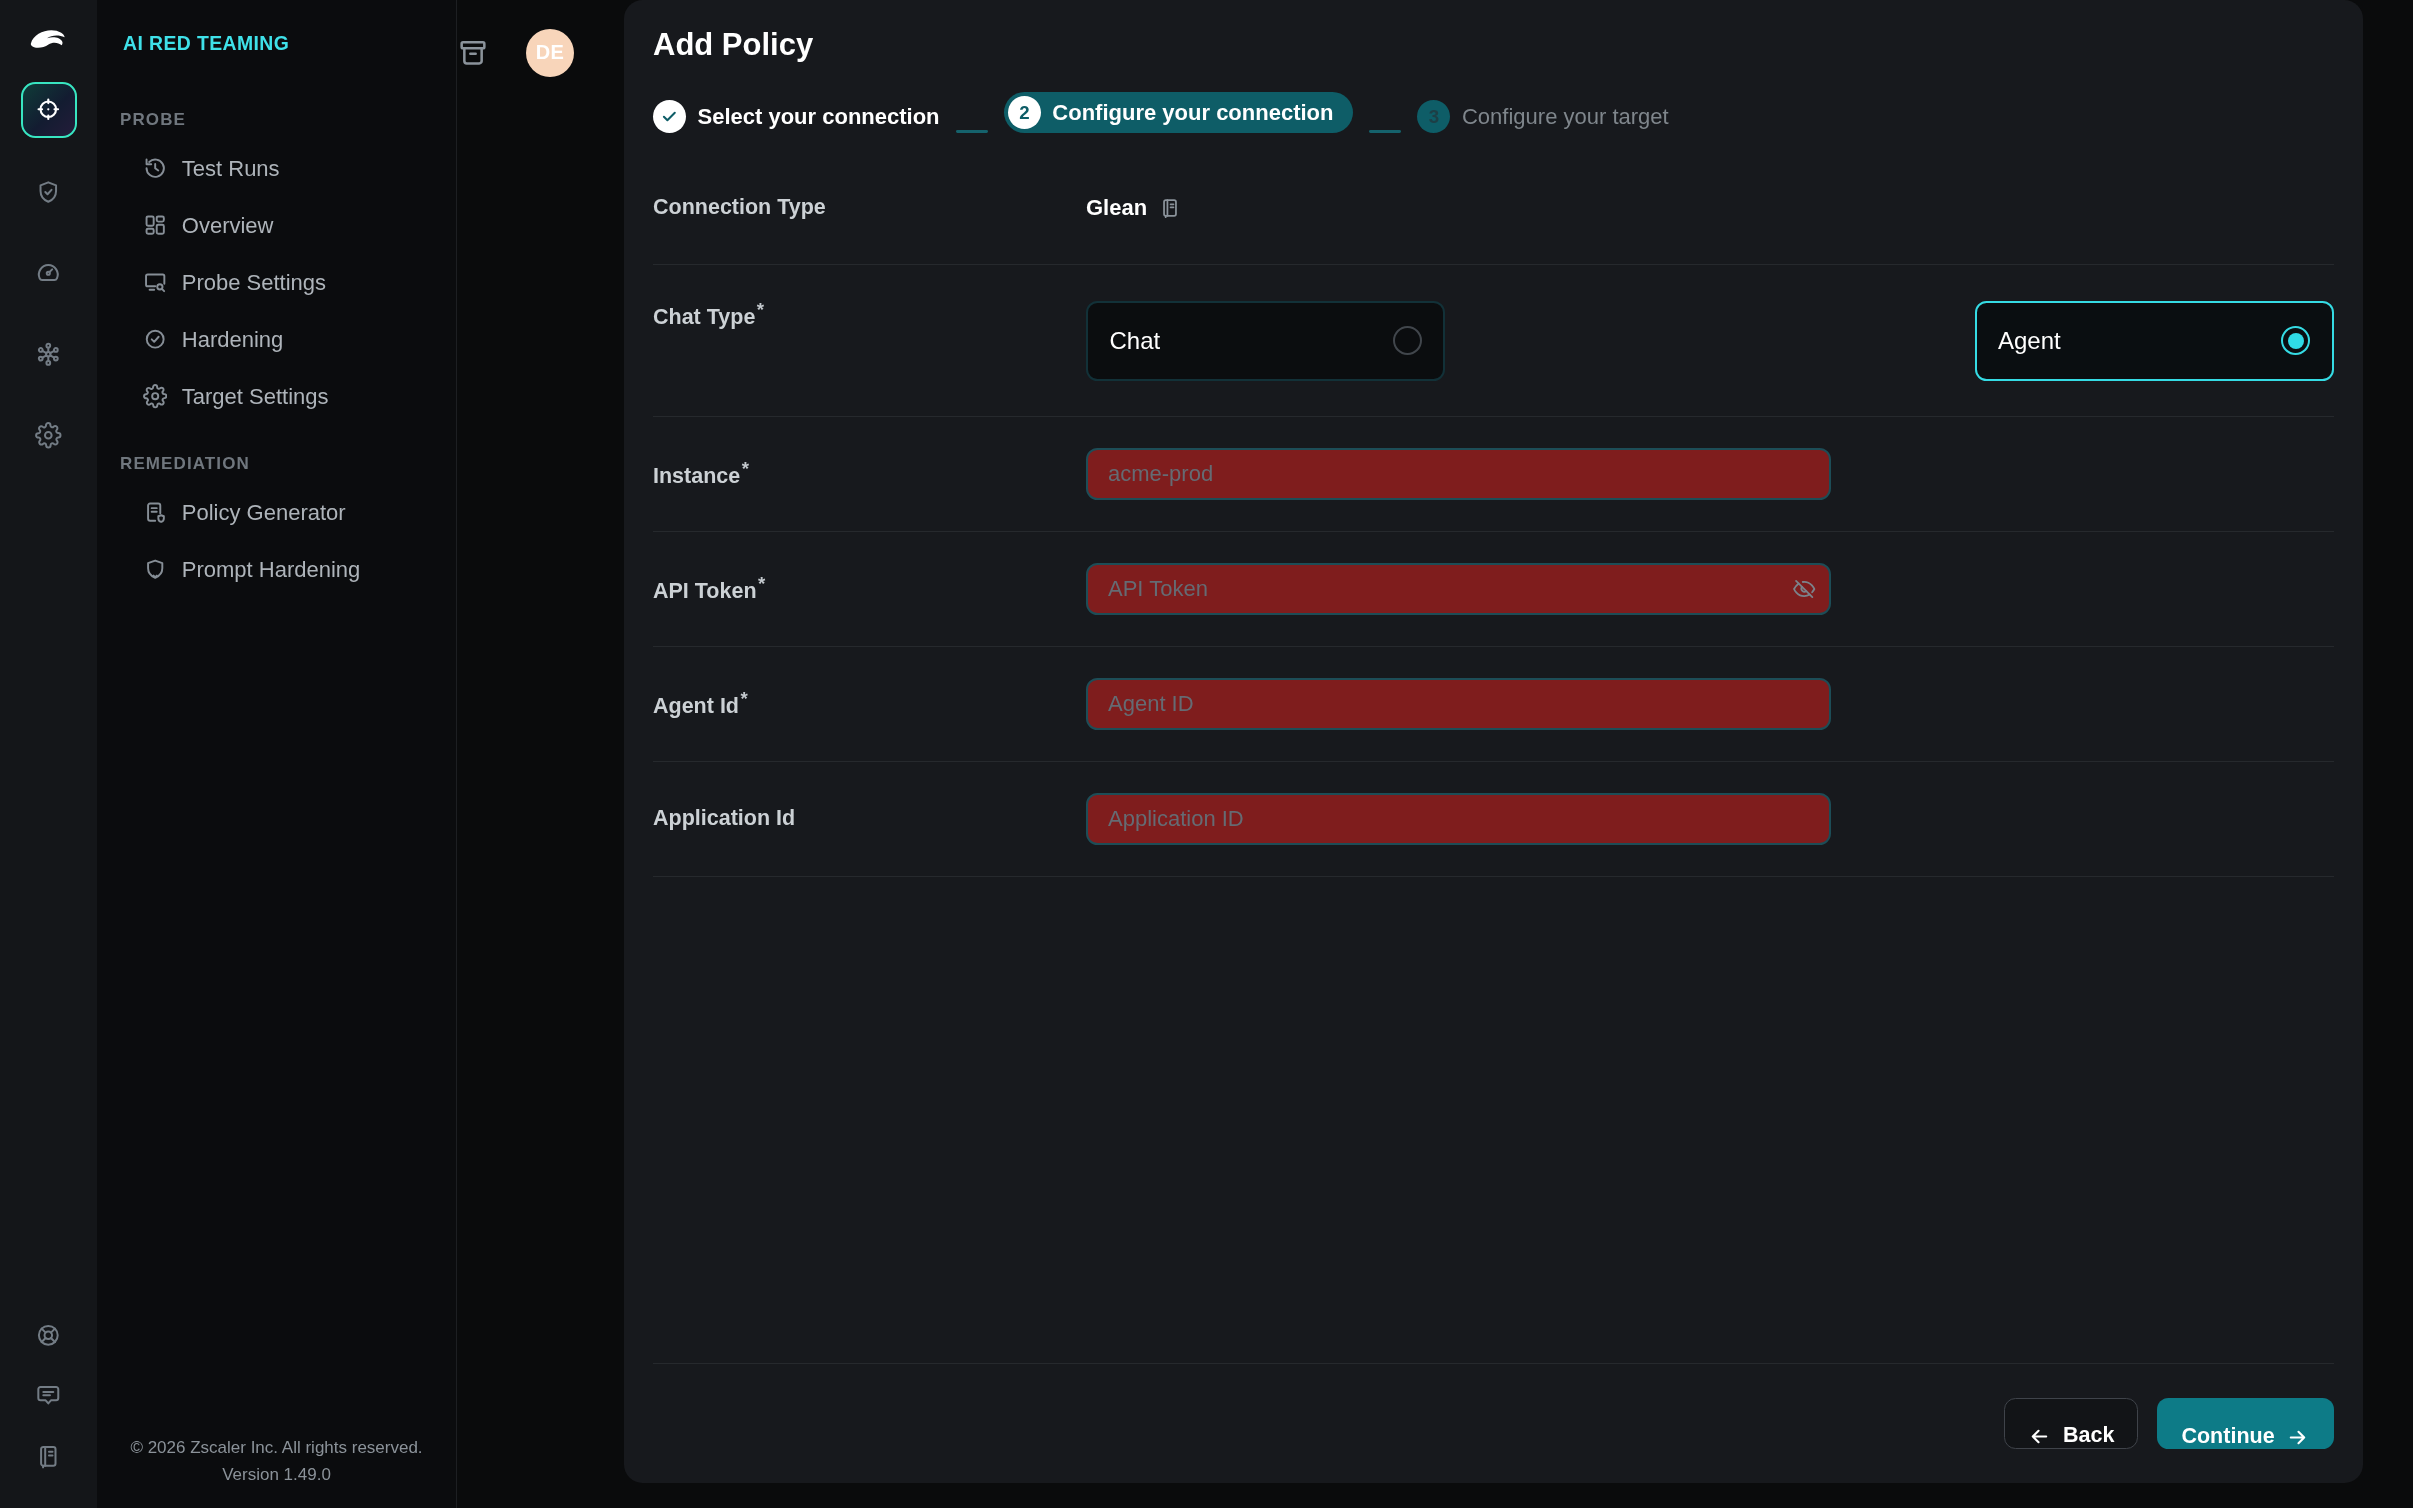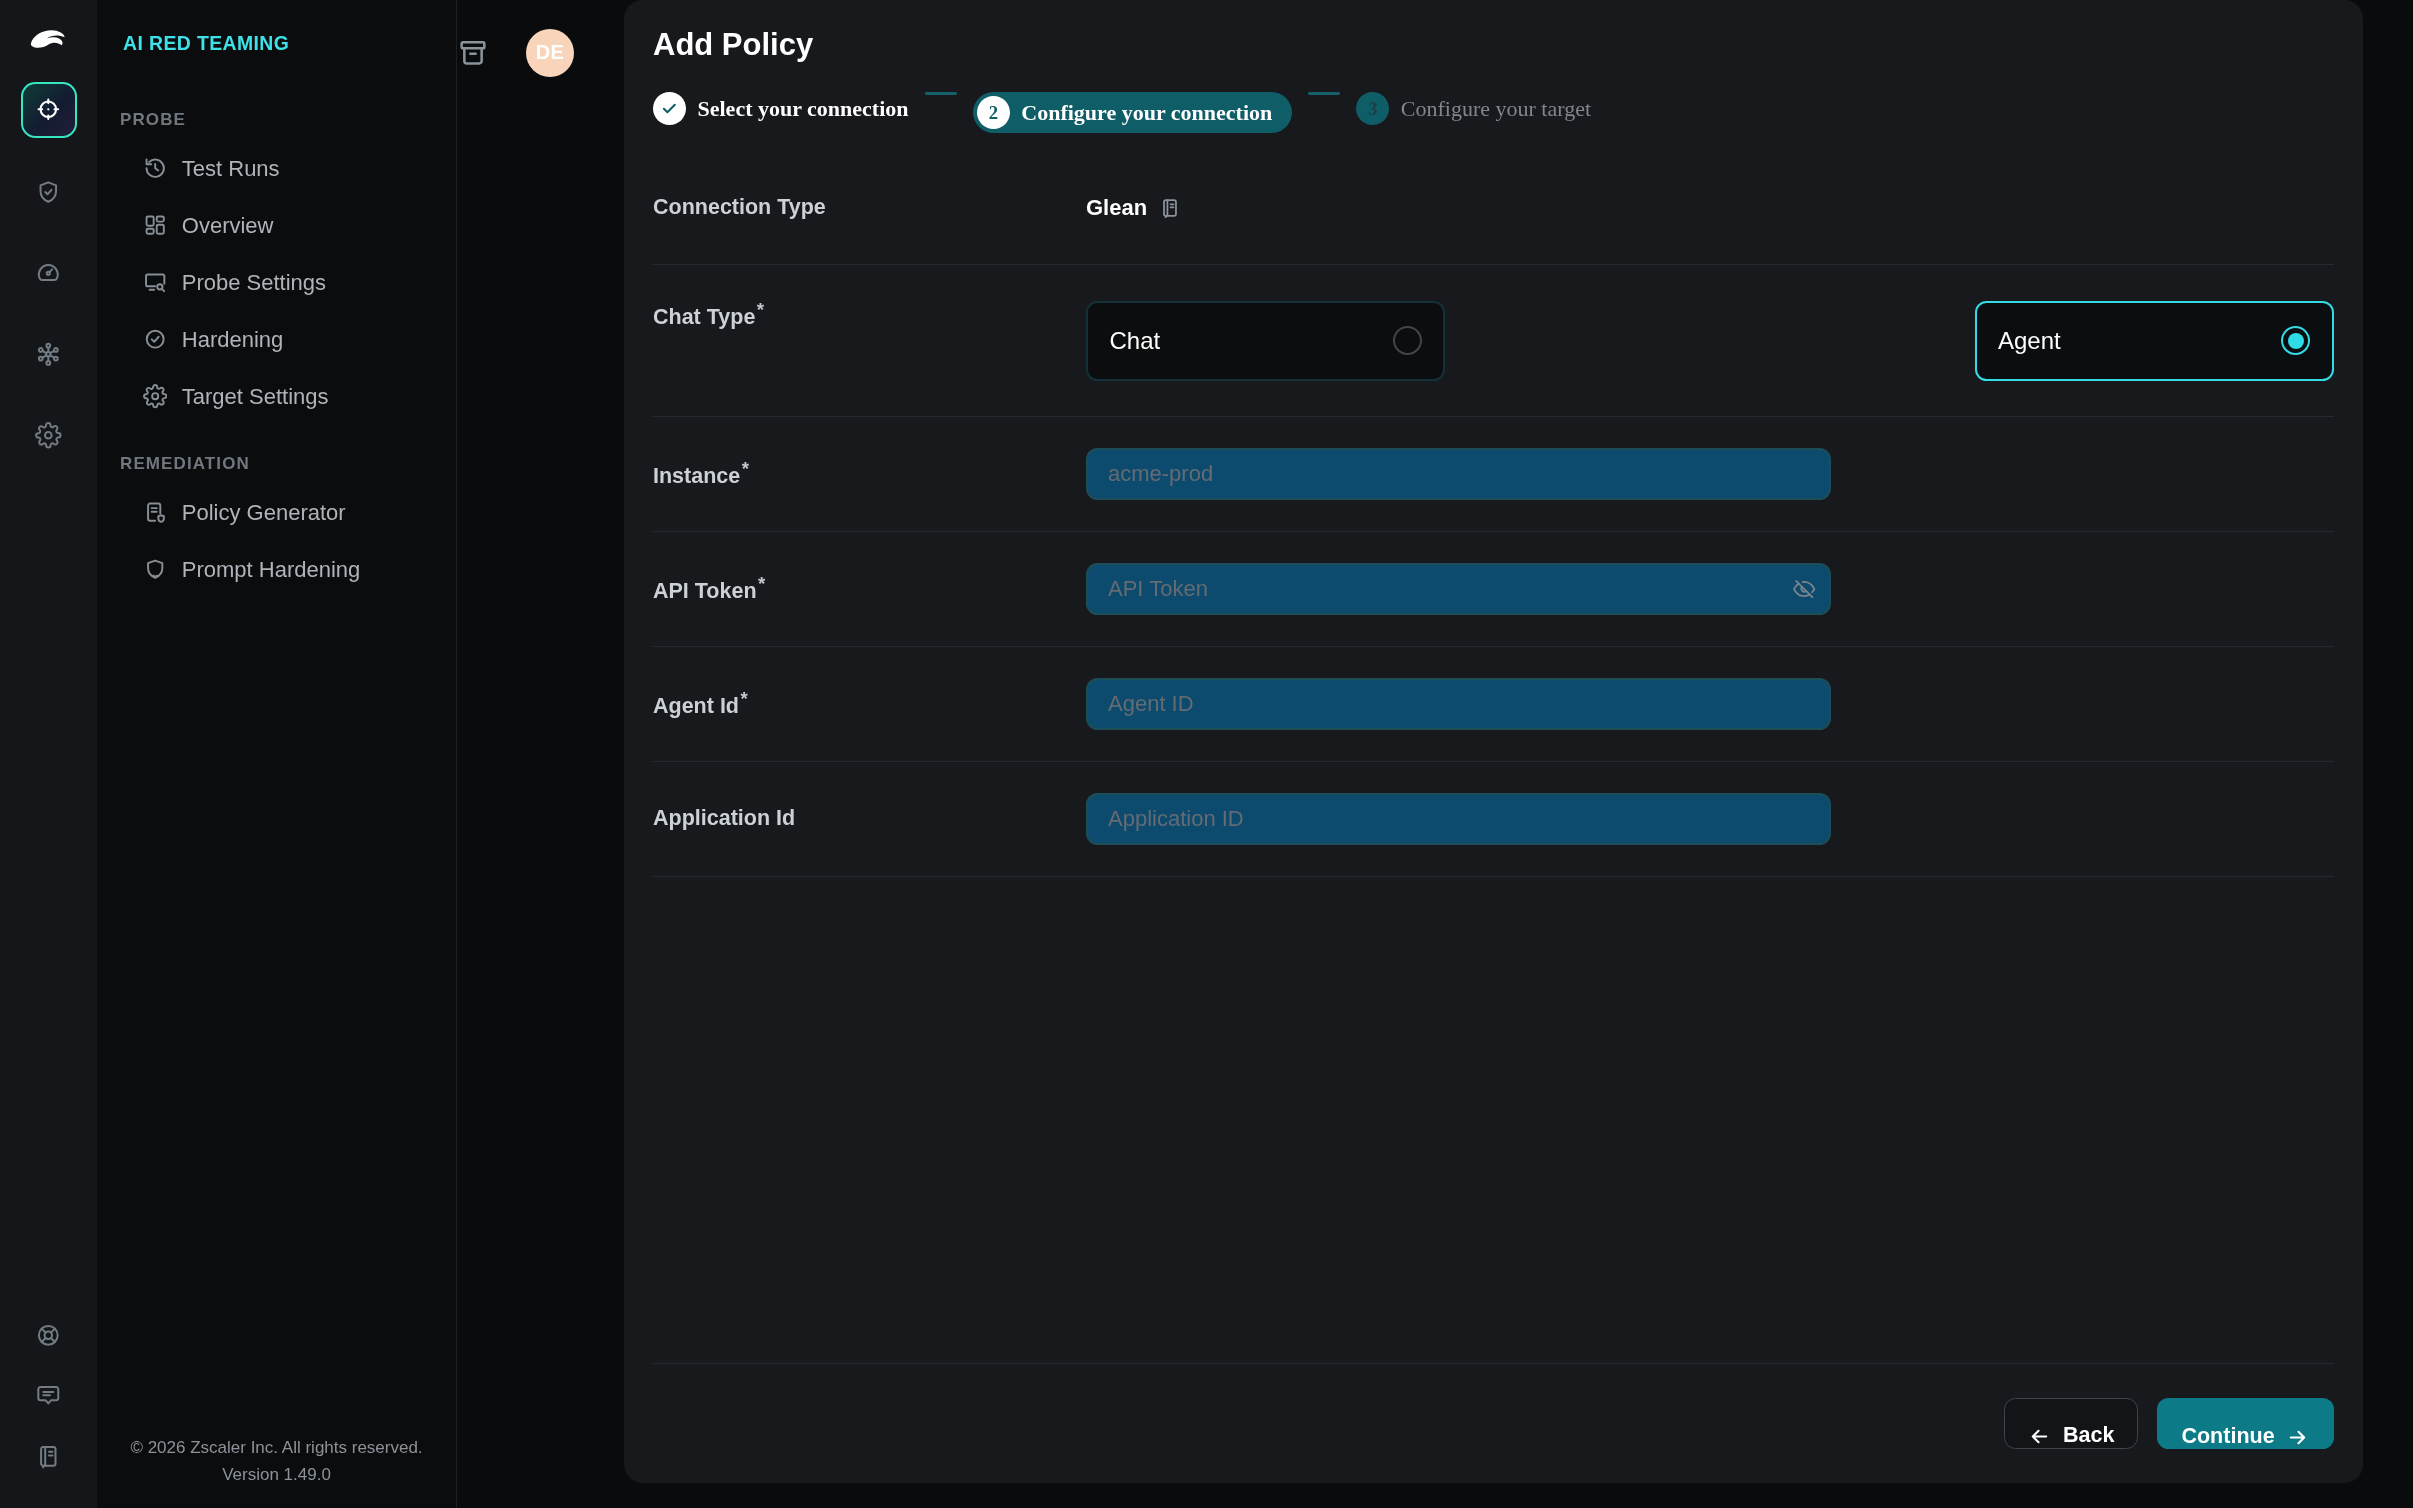--- a/index.html
+++ b/index.html
@@ -69,21 +69,21 @@
     justify-content:center; cursor:pointer; letter-spacing:0.4px;
   }
 
   .panel {
     flex:1; margin:0 50px 25px 25px; background:#17191d; border-radius:18.7px;
     display:flex; flex-direction:column; padding:27px 29.5px 0 29px; min-height:0;
   }
   .page-title { font-size:31px; font-weight:bold; color:#ffffff; margin-bottom:29px; }
 
   
-  .stepper { display:flex; align-items:flex-start; margin-bottom:18.7px;font-family:Liberation Serif, serif; }
+  .stepper { display:flex; align-items:flex-end; margin-bottom:18.7px; }
   .step { display:flex; align-items:center; gap:11.5px; cursor:pointer; }
   .step-circle {
     width:33px; height:33px; border-radius:50%; display:flex; align-items:center;
     justify-content:center; flex-shrink:0; font-size:18.7px; font-weight:bold;
   }
   .step.done .step-circle { background:#ffffff; color:#0e5d67; }
   .step.done .step-circle svg { width:18.7px; height:18.7px; color:#0e5d67; }
   .step.done .step-label { color:#ffffff; font-weight:bold; font-size:22px; }
   .step.active {
     background:#0e5d67; border-radius:21px; height:41px; padding:0 20px 0 4.3px;
@@ -122,21 +122,21 @@
     width:29px; height:29px; border-radius:50%; border:2.2px solid #41464c;
     display:flex; align-items:center; justify-content:center; flex-shrink:0;
   }
   .radio-card.selected .radio-dot { border-color:#35dbe4; }
   .radio-card.selected .radio-dot::after {
     content:""; width:16px; height:16px; border-radius:50%; background:#2fdbe6;
   }
 
   .text-input-wrap { position:relative; width:745px; }
   .text-input {
-    width:100%; height:52px; background:#0c4a6e; border:2.2px solid #1d4d57;
+    width:100%; height:52px; background:#7f1d1d; border:2.2px solid #1d4d57;
     border-radius:11.5px; color:#e8eaec; font-size:22px; padding:0 20px;
     font-family:"Liberation Sans", sans-serif; outline:none;
   }
   .text-input.with-icon { padding-right:65px; }
   .text-input::placeholder { color:#656b73; }
   .input-eye-btn {
     position:absolute; right:14.4px; top:50%; transform:translateY(-50%);
     background:none; border:none; color:#7b838b; cursor:pointer;
   }
   .input-eye-btn svg { width:24.4px; height:24.4px; }

